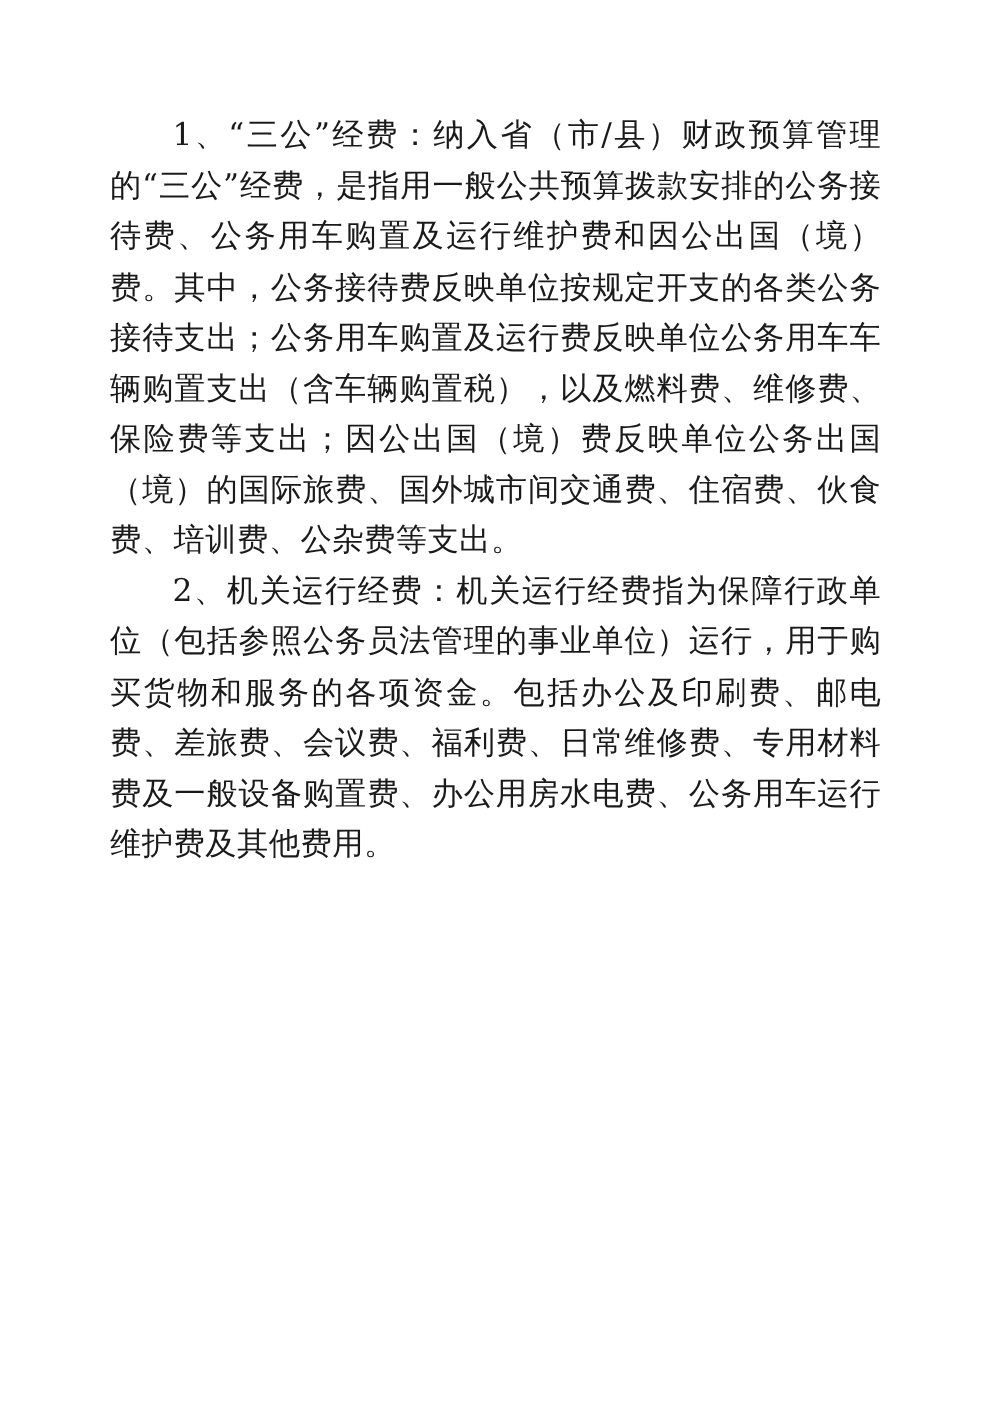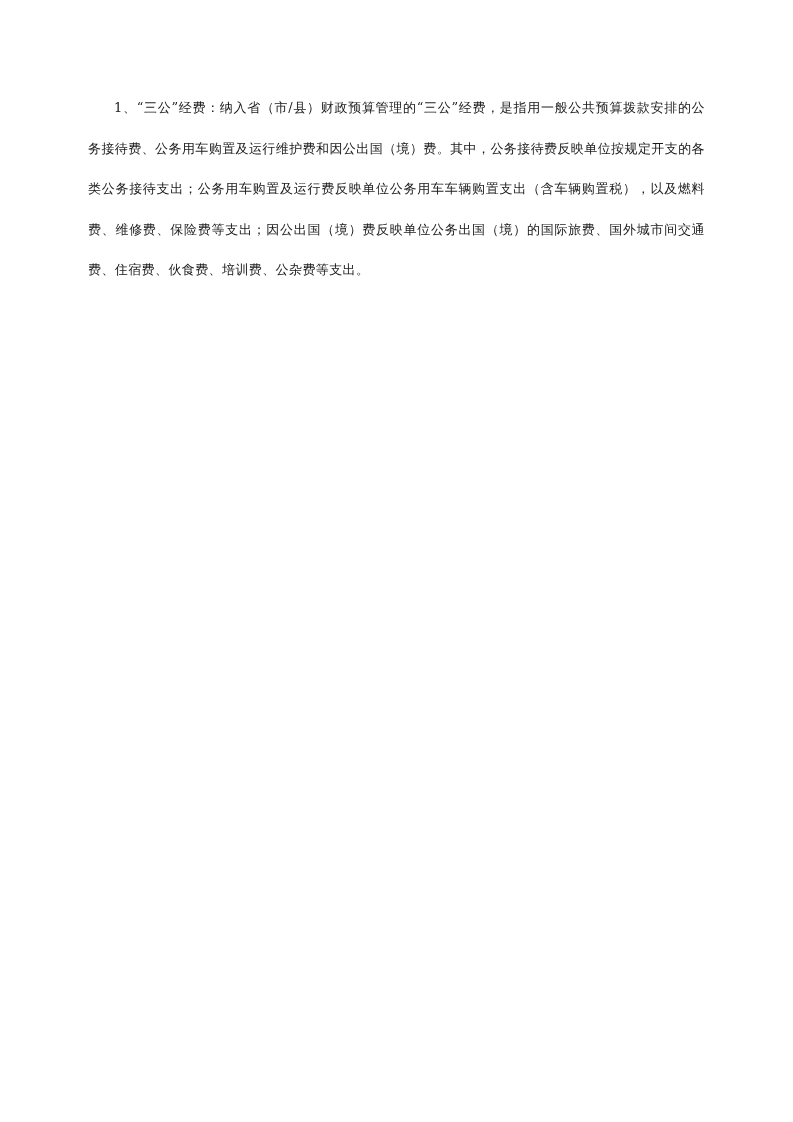--- a/index.html
+++ b/index.html
@@ -22,33 +22,34 @@
     background: #ffffff;
     overflow: hidden;
   }
   .content {
     position: absolute;
     left: 88px;
     top: 88px;
     width: 617px;
   }
   .para {
-    font-size: 13px;
+    font-size: 25px;
     line-height: 40.5px;
     text-align: justify;
     text-justify: inter-ideograph;
     text-indent: 2em;
     margin: 0;
     letter-spacing: 0.4px;
     color: #1a1a1a;
   }
   .para + .para {
     margin-top: 0;
   }
 </style>
 </head>
 <body>
 
 <div class="page">
   <div class="content">
     <p class="para">1、“三公”经费：纳入省（市/县）财政预算管理的“三公”经费，是指用一般公共预算拨款安排的公务接待费、公务用车购置及运行维护费和因公出国（境）费。其中，公务接待费反映单位按规定开支的各类公务接待支出；公务用车购置及运行费反映单位公务用车车辆购置支出（含车辆购置税），以及燃料费、维修费、保险费等支出；因公出国（境）费反映单位公务出国（境）的国际旅费、国外城市间交通费、住宿费、伙食费、培训费、公杂费等支出。</p>
+    <p class="para">2、机关运行经费：机关运行经费指为保障行政单位（包括参照公务员法管理的事业单位）运行，用于购买货物和服务的各项资金。包括办公及印刷费、邮电费、差旅费、会议费、福利费、日常维修费、专用材料费及一般设备购置费、办公用房水电费、公务用车运行维护费及其他费用。</p>
   </div>
 </div>
 
 </body></html>

